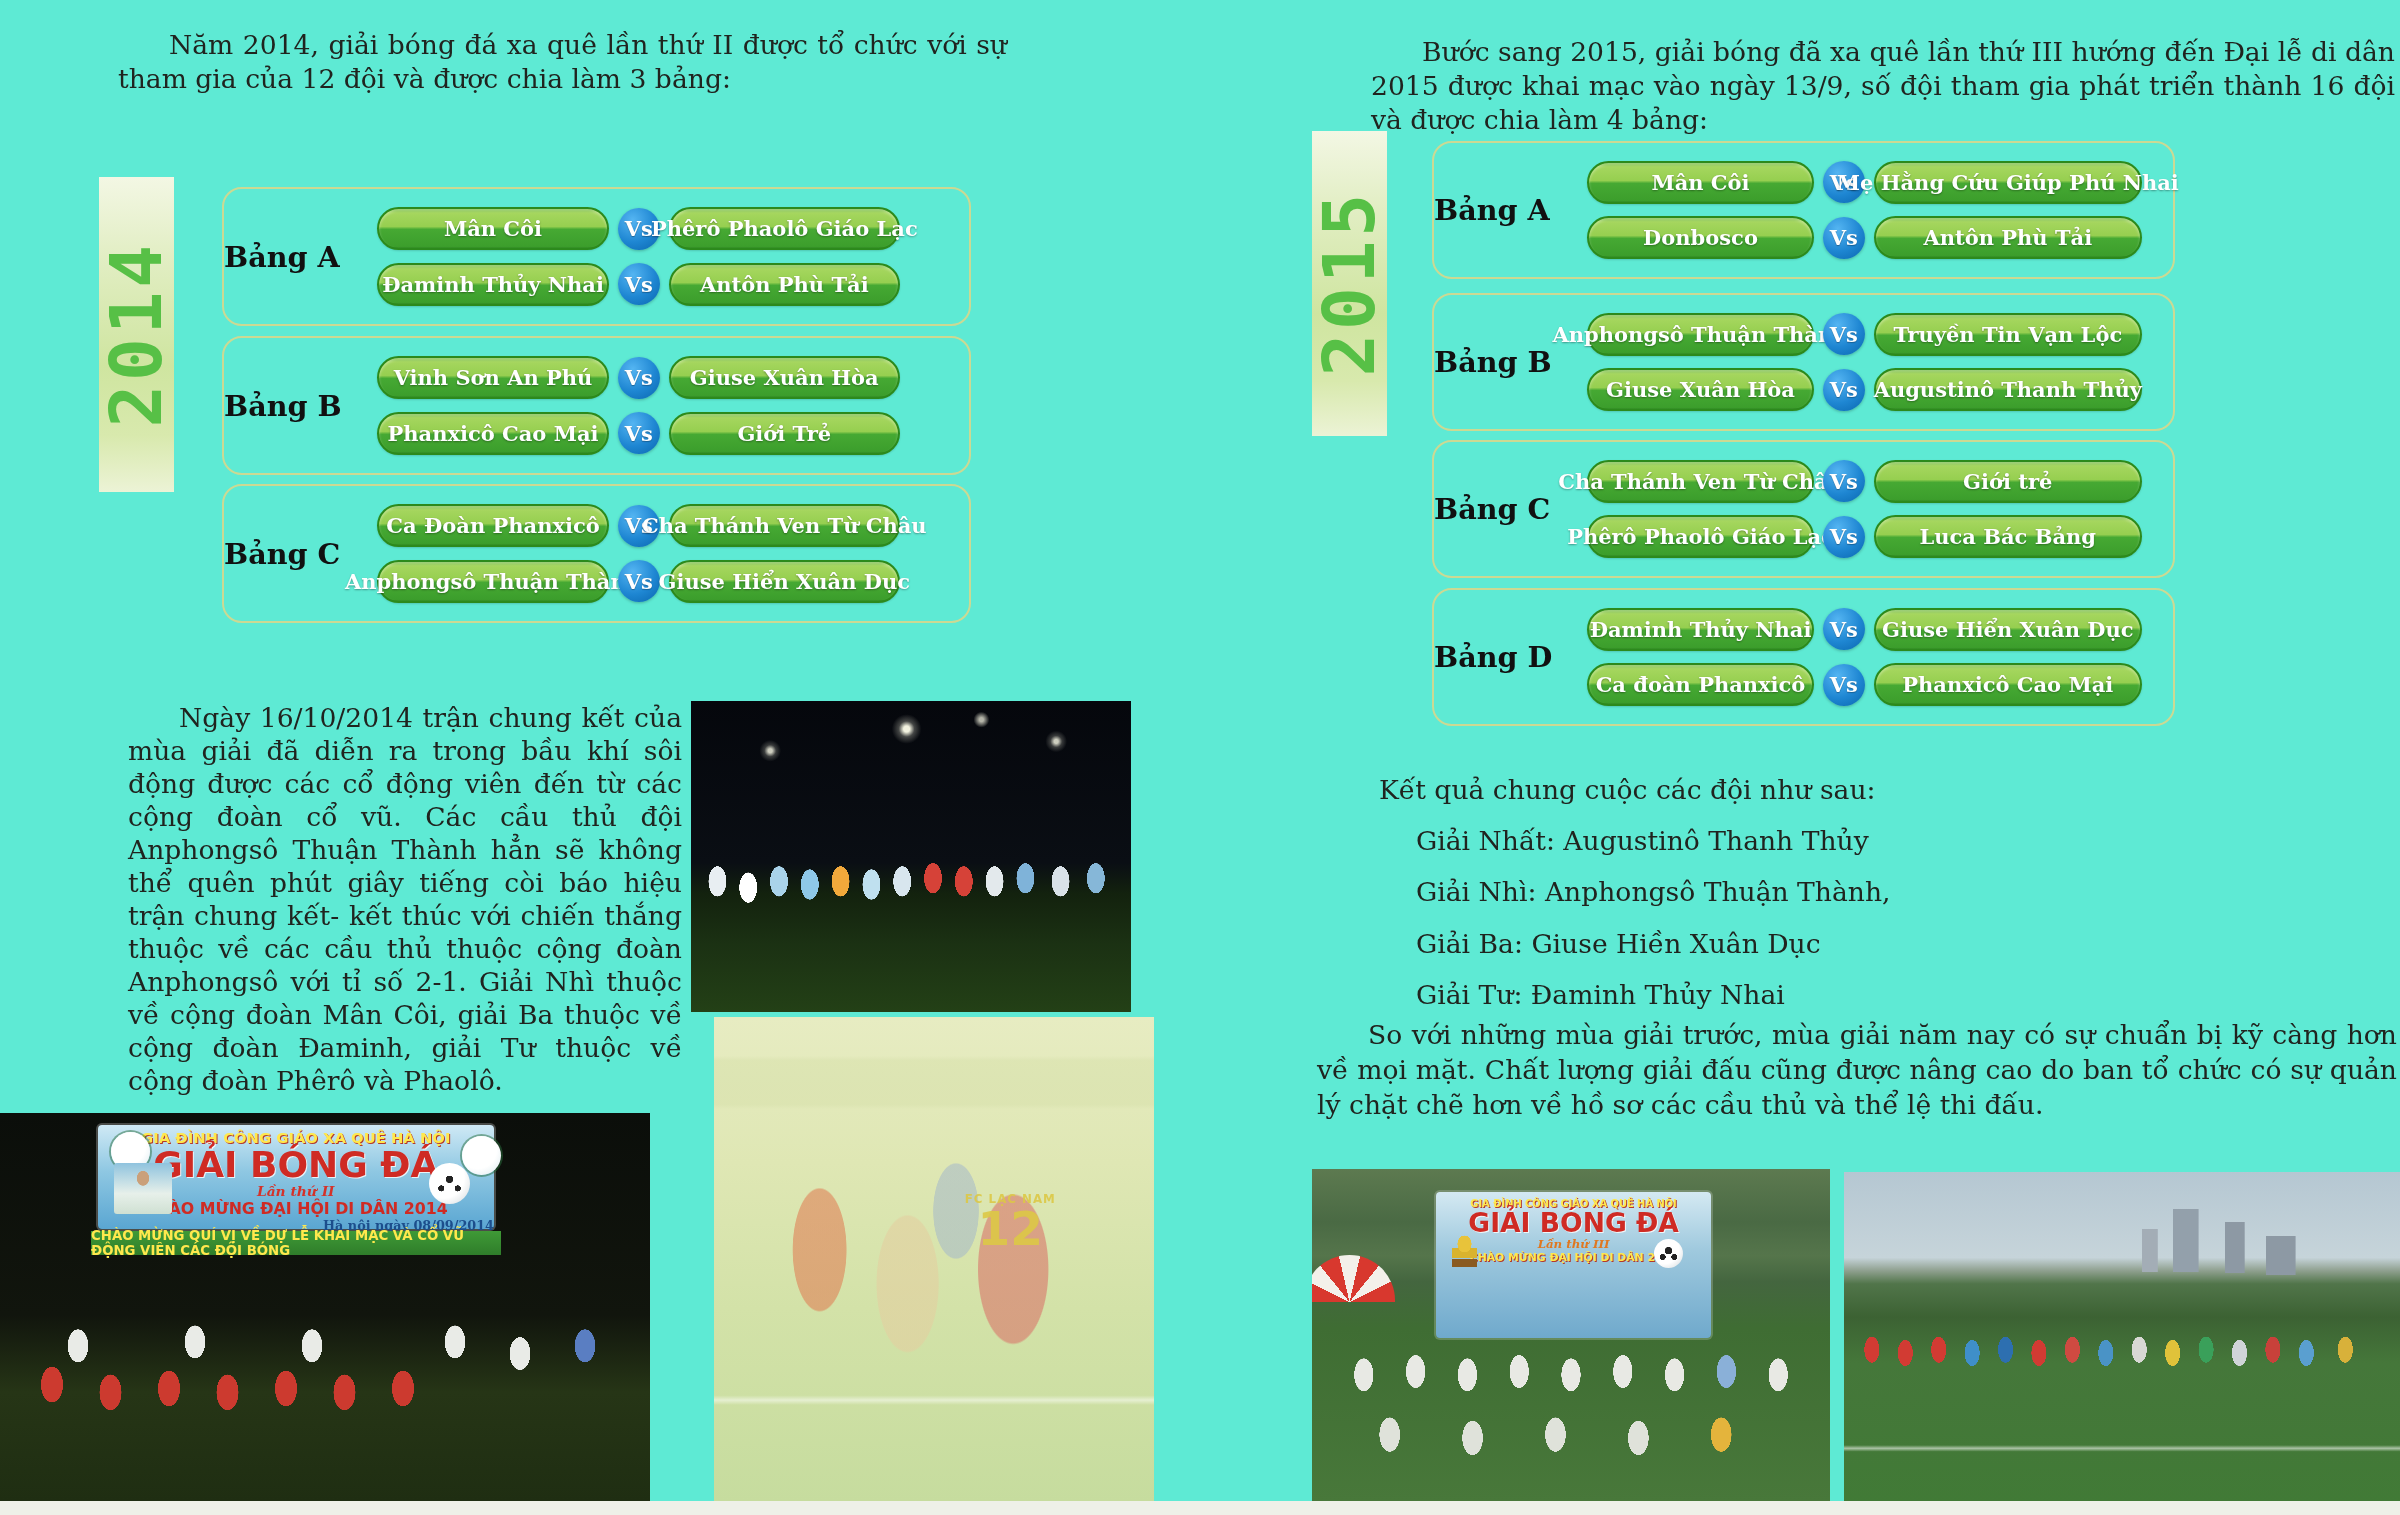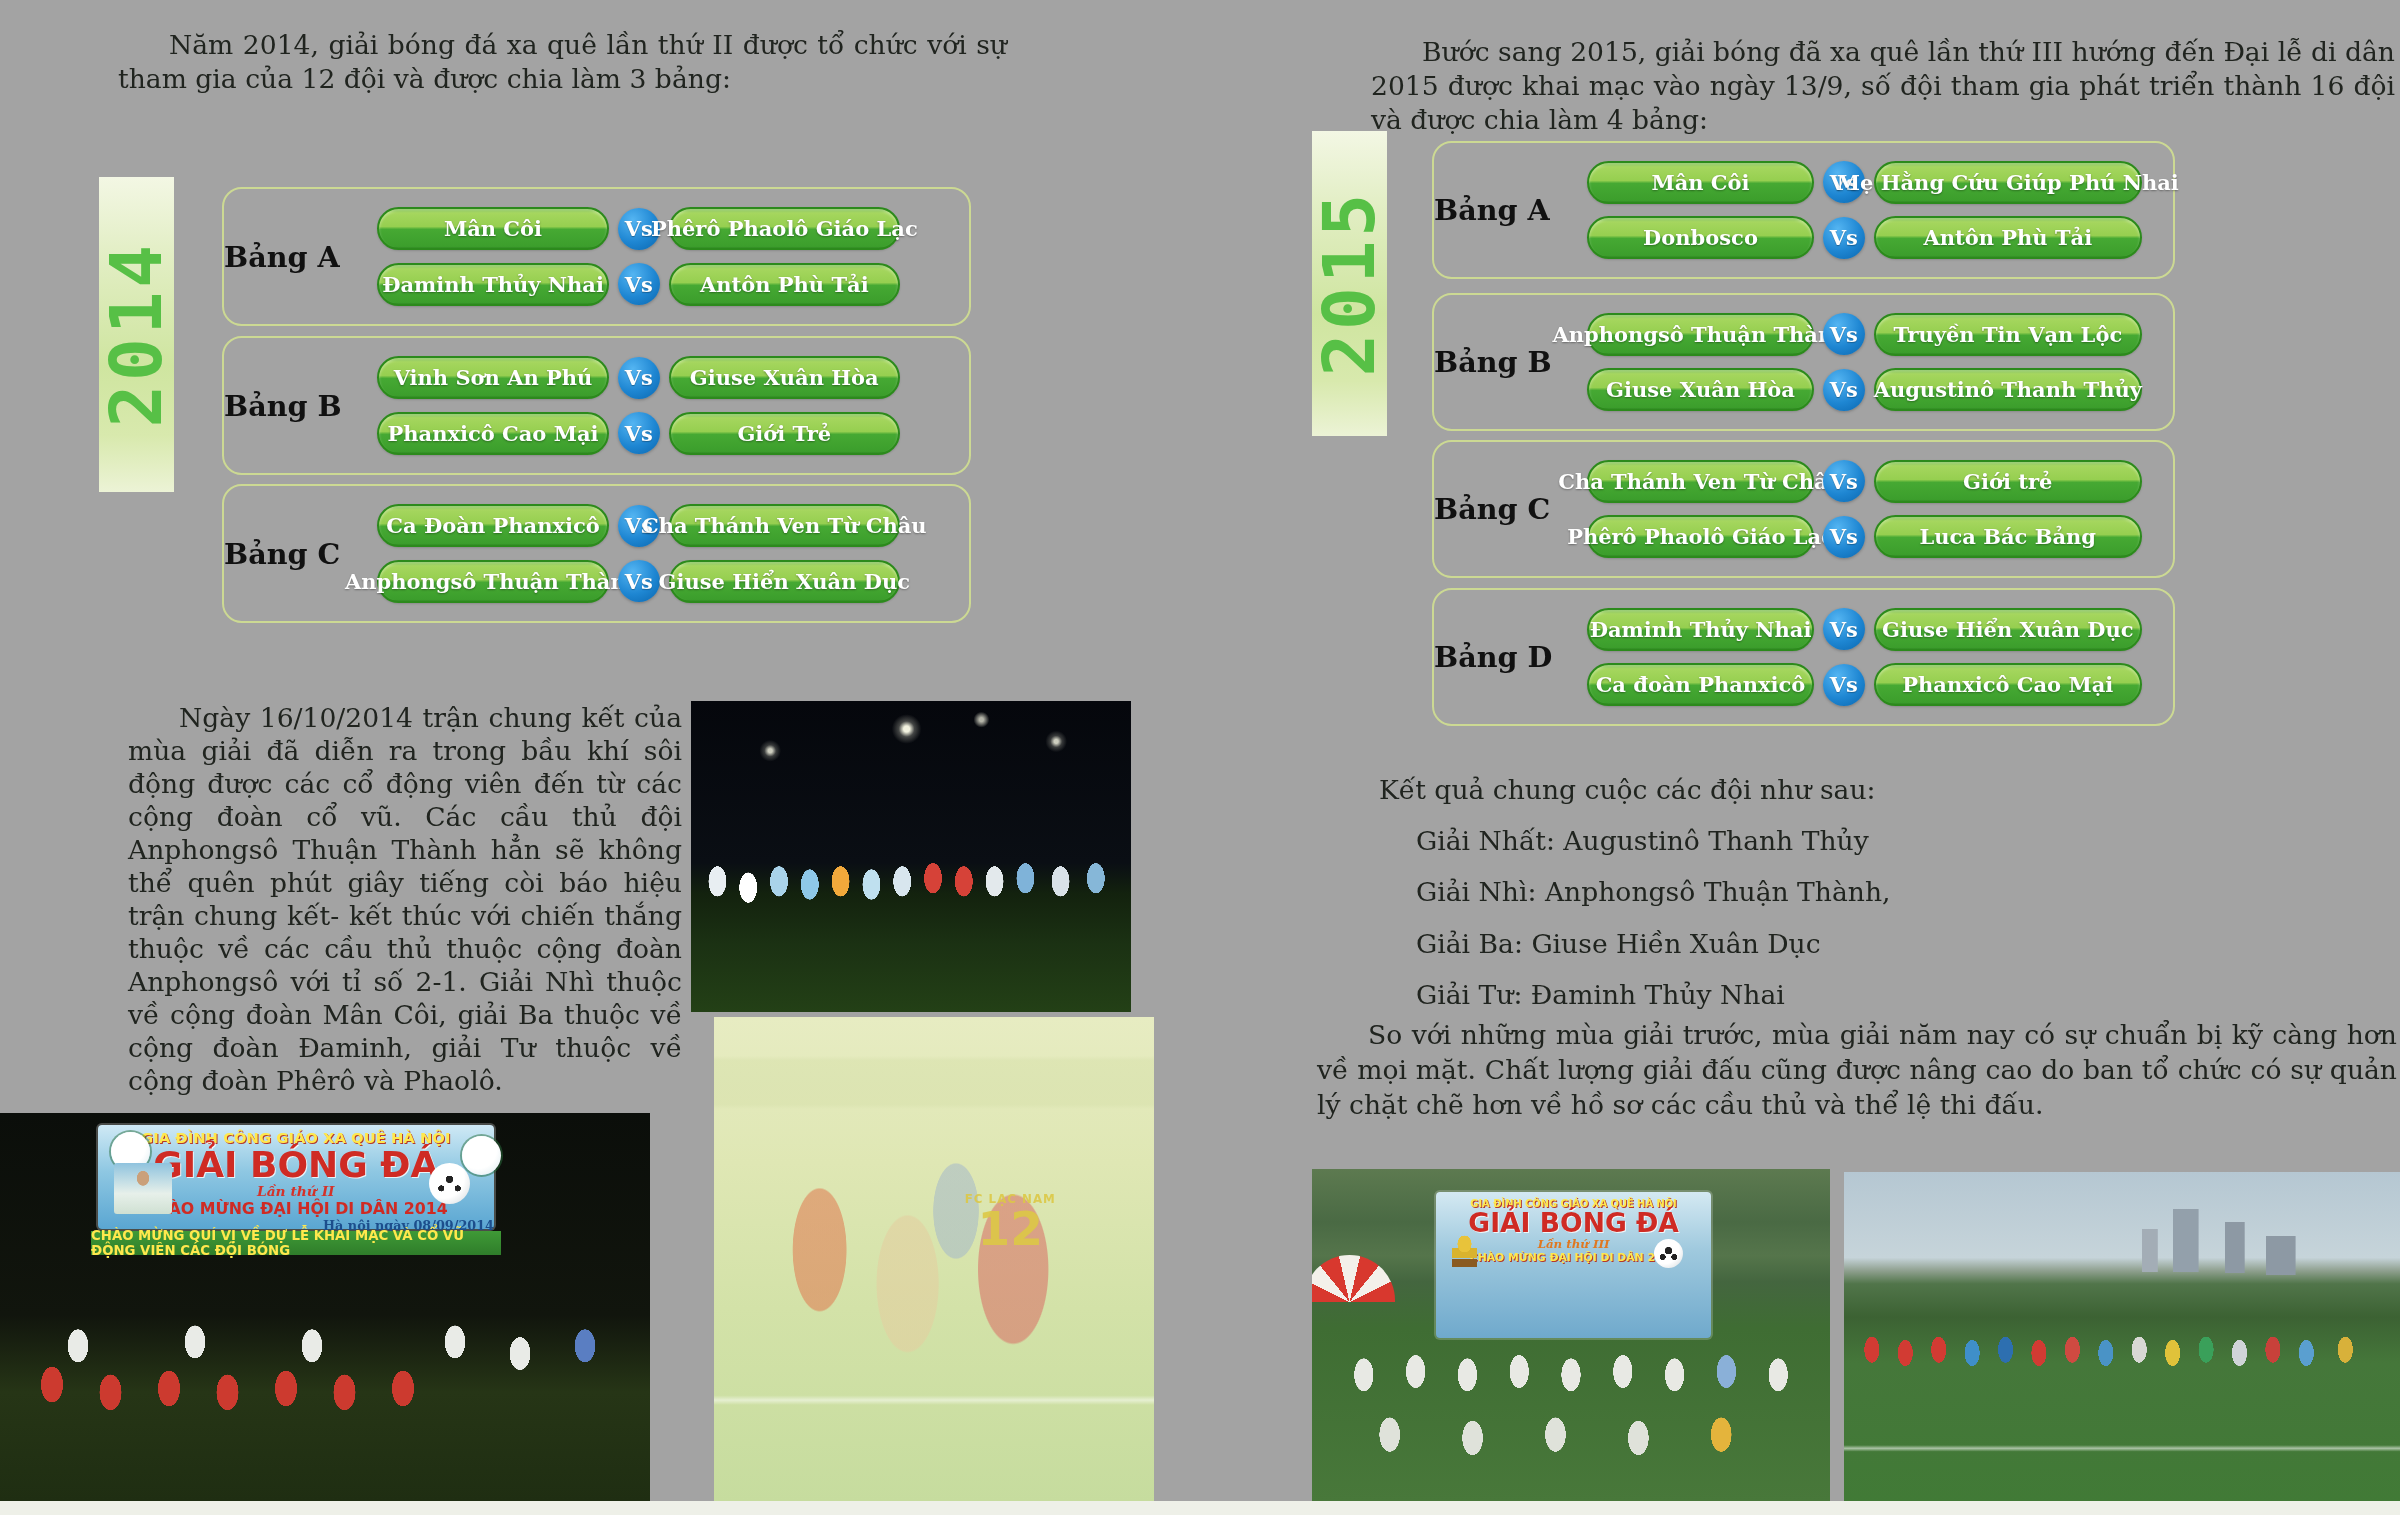--- a/index.html
+++ b/index.html
@@ -1,17 +1,17 @@
 <!DOCTYPE html>
 <html><head>
 <meta charset="utf-8">
 <style>
   html,body{margin:0;padding:0;}
   body{font-family:"DejaVu Serif","Liberation Serif",serif;}
-  #spread{position:relative;width:2401px;height:1515px;background:#a3a3a3;overflow:hidden;color:#20241f;}
+  #spread{position:relative;width:2401px;height:1515px;background:#5eead4;overflow:hidden;color:#20241f;}
 
   
   .para{position:absolute;font-size:26.6px;line-height:34px;text-align:justify;color:#20241f;margin:0;}
   .indent{text-indent:51px;}
   #intro-2014{left:118px;top:27.6px;width:889px;}
   #intro-2015{left:1371px;top:35px;width:1024px;}
   #body-2014{left:128px;top:701px;width:554px;line-height:33px;}
   #closing-2015{left:1317px;top:1017px;width:1080px;line-height:35px;}
 
   

